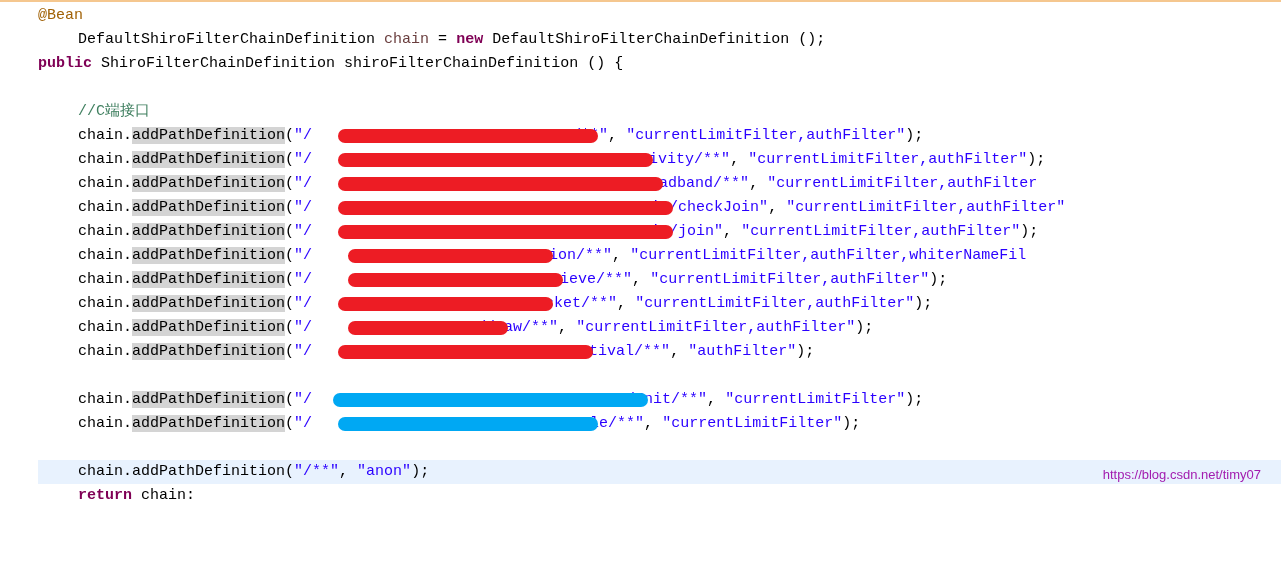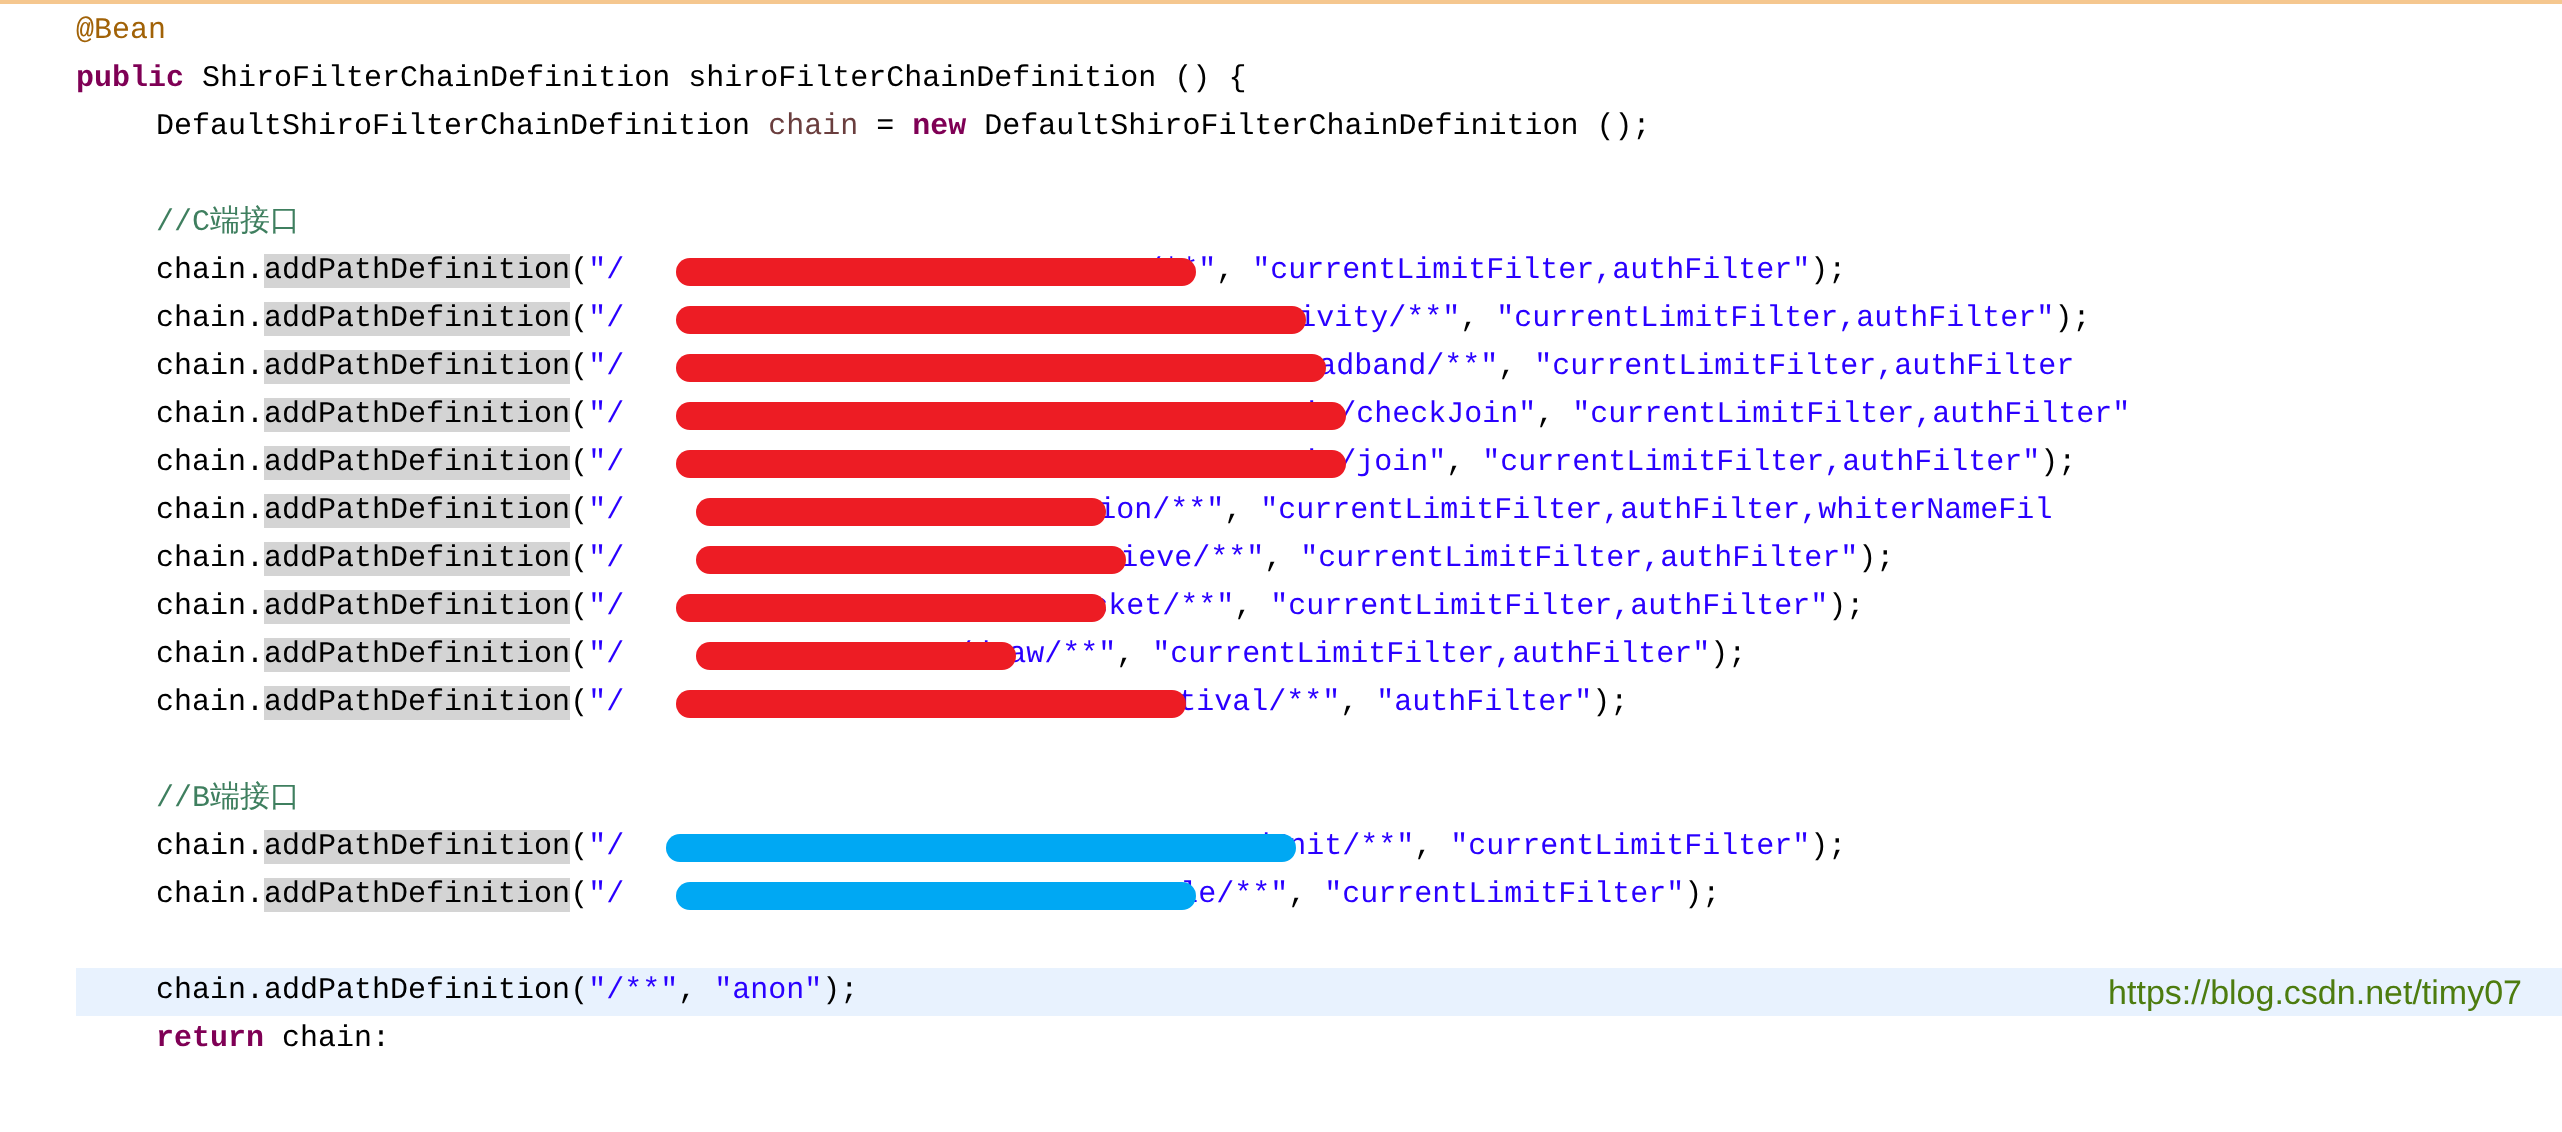--- a/index.html
+++ b/index.html
@@ -46,22 +46,22 @@
       position: absolute;
       background: #00a8f3;
       height: 14px;
       border-radius: 7px;
       z-index: 5;
     }
     .watermark {
       position: absolute;
       right: 20px;
       bottom: 22px;
-      color: #4d7c0f;
-      font-size: 17px;
+      color: #a21caf;
+      font-size: 13px;
       font-family: Arial, sans-serif;
       z-index: 0;
     }
     .top-border {
       position: absolute;
       top: 0;
       left: 0;
       right: 0;
       height: 2px;
       background: #f5c78f;
@@ -71,42 +71,42 @@
 <body>
 
 <div class="top-border"></div>
 
 <div class="code-container">
 
   <div class="line indent-1">
     <span class="annotation">@Bean</span>
   </div>
 
-  <div class="line indent-1">
-    <span class="keyword-public">public</span>
-    <span> </span>
-    <span class="type">ShiroFilterChainDefinition</span>
-    <span> </span>
-    <span class="method-name">shiroFilterChainDefinition</span>
-    <span class="punct">()</span>
-    <span> </span>
-    <span class="punct">{</span>
-  </div>
-
   <div class="line indent-2">
     <span class="type">DefaultShiroFilterChainDefinition</span>
     <span> </span>
     <span class="var">chain</span>
     <span> </span>
     <span class="punct">=</span>
     <span> </span>
     <span class="keyword-new">new</span>
     <span> </span>
     <span class="type">DefaultShiroFilterChainDefinition</span>
     <span class="punct">();</span>
+  </div>
+
+  <div class="line indent-1">
+    <span class="keyword-public">public</span>
+    <span> </span>
+    <span class="type">ShiroFilterChainDefinition</span>
+    <span> </span>
+    <span class="method-name">shiroFilterChainDefinition</span>
+    <span class="punct">()</span>
+    <span> </span>
+    <span class="punct">{</span>
   </div>
 
   <div class="line"></div>
 
 
   <div class="line indent-2">
     <span class="comment">//C端接口</span>
   </div>
 
   
@@ -155,23 +155,20 @@
     <div class="redact-red" style="left:310px;width:160px;top:5px;"></div>
   </div>
 
   <div class="line indent-2">
     <span class="type">chain</span><span class="punct">.</span><span class="highlight-method">addPathDefinition</span><span class="punct">(</span><span class="string">"/</span><span style="display:inline-block;width:250px;"></span><span class="string">Festival/**"</span><span class="punct">, </span><span class="string">"authFilter"</span><span class="punct">);</span>
     <div class="redact-red" style="left:300px;width:255px;top:5px;"></div>
   </div>
 
   <div class="line"></div>
 
-  <div class="line indent-2">
-    <span class="comment">//B端接口</span>
-  </div>
 
   <div class="line indent-2">
     <span class="type">chain</span><span class="punct">.</span><span class="highlight-method">addPathDefinition</span><span class="punct">(</span><span class="string">"/</span><span style="display:inline-block;width:305px;"></span><span class="string">rdInit/**"</span><span class="punct">, </span><span class="string">"currentLimitFilter"</span><span class="punct">);</span>
     <div class="redact-blue" style="left:295px;width:315px;top:5px;"></div>
   </div>
 
   <div class="line indent-2">
     <span class="type">chain</span><span class="punct">.</span><span class="highlight-method">addPathDefinition</span><span class="punct">(</span><span class="string">"/</span><span style="display:inline-block;width:260px;"></span><span class="string">Rule/**"</span><span class="punct">, </span><span class="string">"currentLimitFilter"</span><span class="punct">);</span>
     <div class="redact-blue" style="left:300px;width:260px;top:5px;"></div>
   </div>

